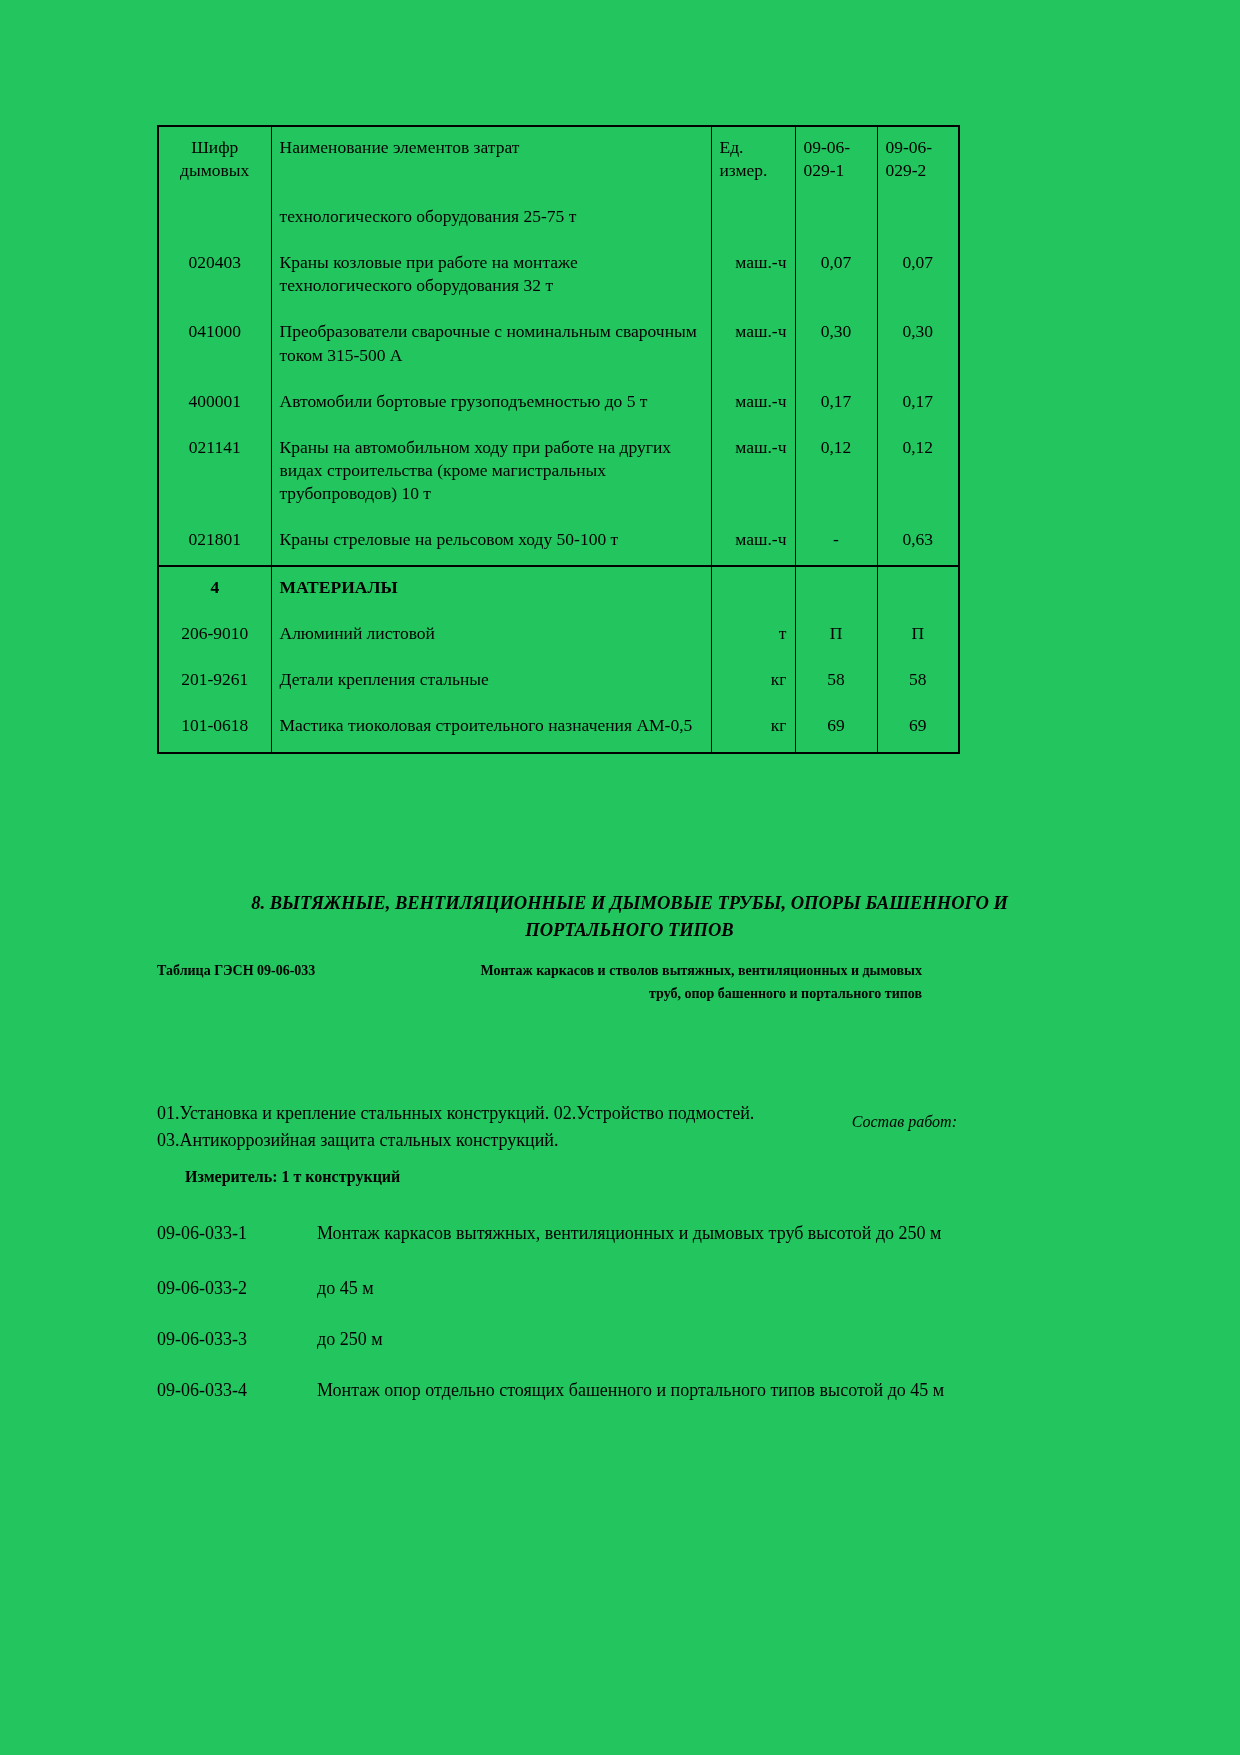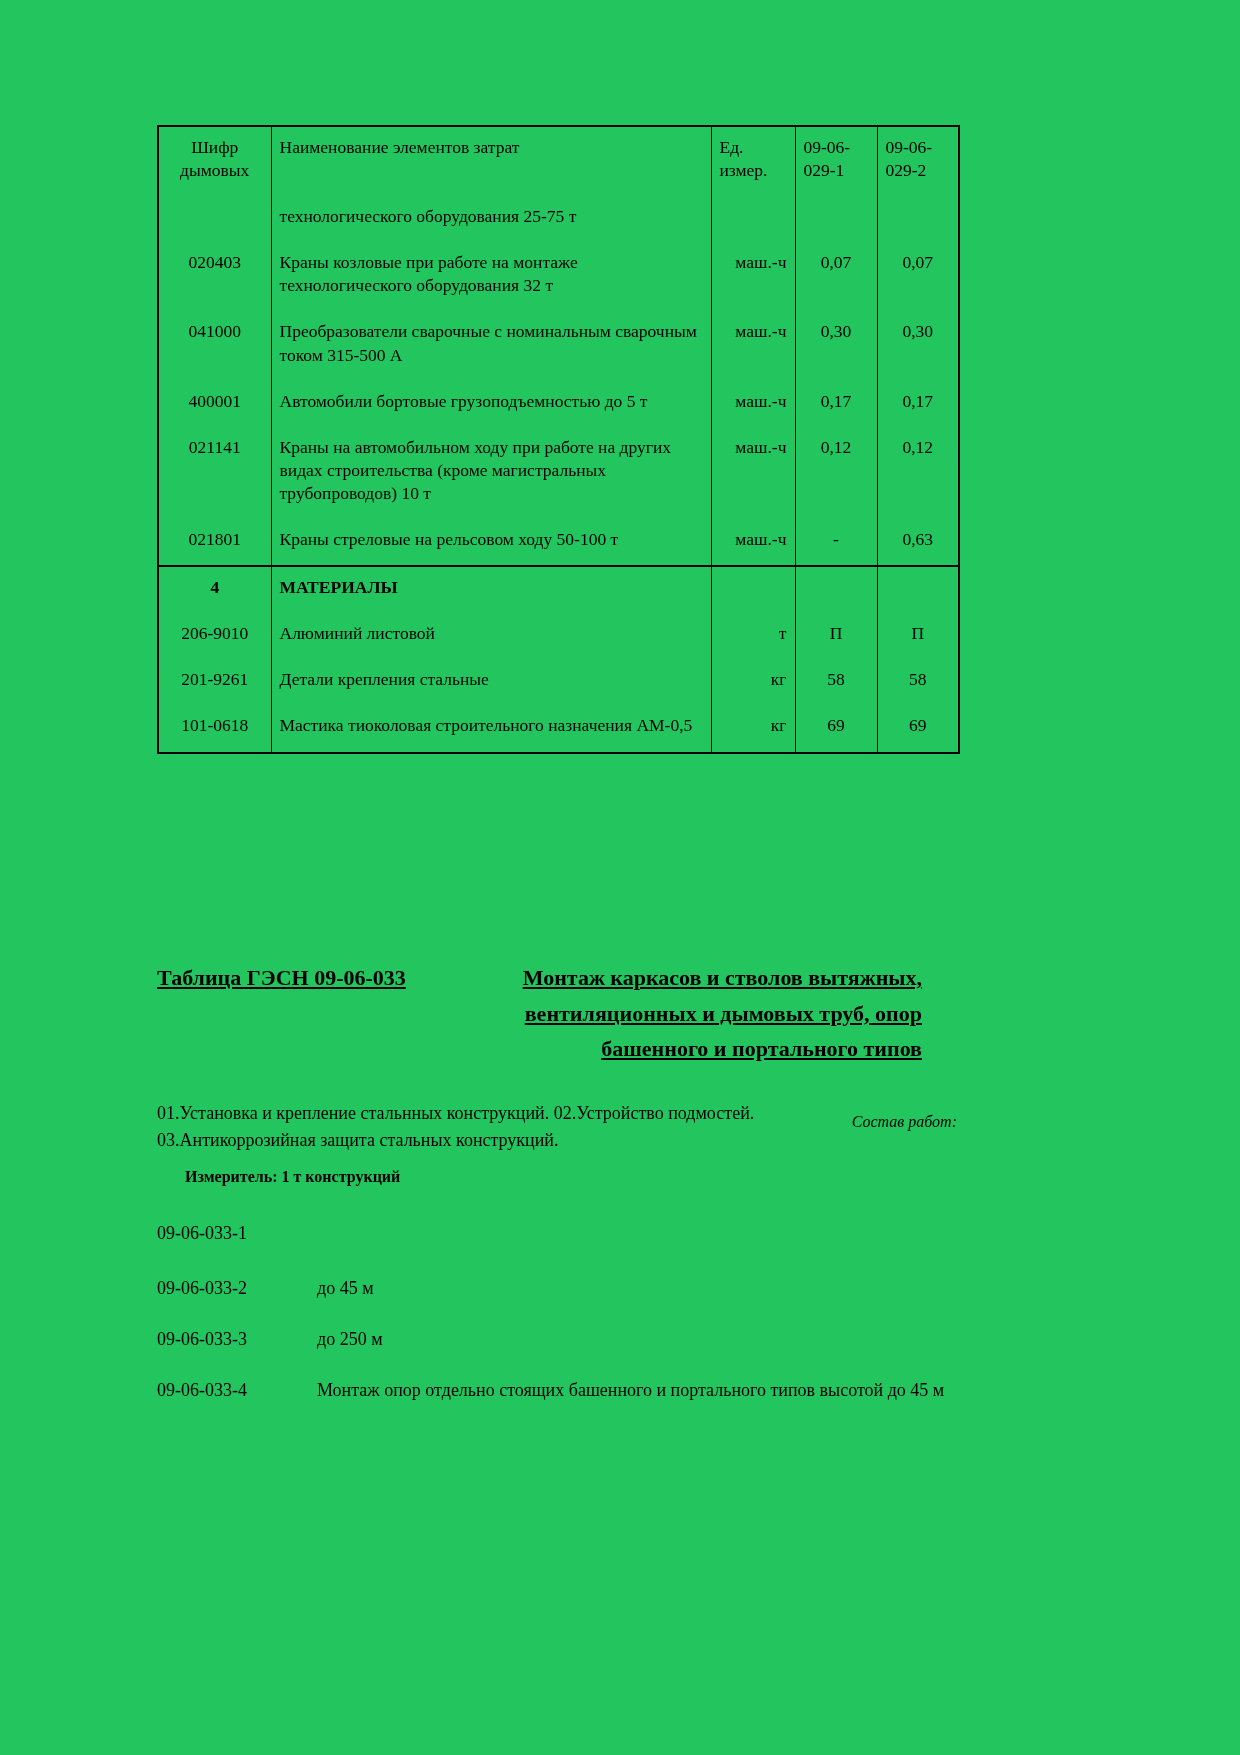--- a/index.html
+++ b/index.html
@@ -80,23 +80,22 @@
     font-weight: bold;
     font-size: 18.5px;
     line-height: 1.45;
   }
 
   .tbl-head {
     position: absolute;
     left: 157px;
     top: 960px;
     width: 945px;
-    font-size: 22px;
+    font-size: 14px;
     line-height: 1.62;
-    text-decoration: underline;
   }
   .tbl-head .row {
     display: flex;
     align-items: flex-start;
   }
   .tbl-head .lbl {
     width: 295px;
     flex: 0 0 295px;
     font-weight: bold;
   }
@@ -269,40 +268,45 @@
           <td class="code first-col">101-0618</td>
           <td class="name">Мастика тиоколовая строительного назначения АМ-0,5</td>
           <td class="unit">кг</td>
           <td class="val">69</td>
           <td class="val last-col">69</td>
         </tr>
       </tbody>
     </table>
   </div>
 
+  <div class="section-title">
+    <div>8. ВЫТЯЖНЫЕ, ВЕНТИЛЯЦИОННЫЕ И ДЫМОВЫЕ ТРУБЫ, ОПОРЫ БАШЕННОГО И</div>
+    <div>ПОРТАЛЬНОГО ТИПОВ</div>
+  </div>
 
   <div class="tbl-head">
     <div class="row">
       <div class="lbl">Таблица ГЭСН 09-06-033</div>
       <div class="desc">Монтаж каркасов и стволов вытяжных, вентиляционных и дымовых труб, опор башенного и портального типов</div>
     </div>
   </div>
 
   <div class="sostav">Состав работ:</div>
 
   <div class="work-list">
     <div>01.Установка и крепление стальнных конструкций. 02.Устройство подмостей.</div>
     <div>03.Антикоррозийная защита стальных конструкций.</div>
   </div>
 
   <div class="izmeritel">Измеритель:  1 т конструкций</div>
 
   <div class="items">
     <div class="item">
       <div class="code">09-06-033-1</div>
+      <div class="txt">Монтаж каркасов вытяжных, вентиляционных и дымовых труб высотой до 250 м</div>
     </div>
     <div class="item tight">
       <div class="code">09-06-033-2</div>
       <div class="txt indent">до 45 м</div>
     </div>
     <div class="item tight">
       <div class="code">09-06-033-3</div>
       <div class="txt indent">до 250 м</div>
     </div>
     <div class="item">

